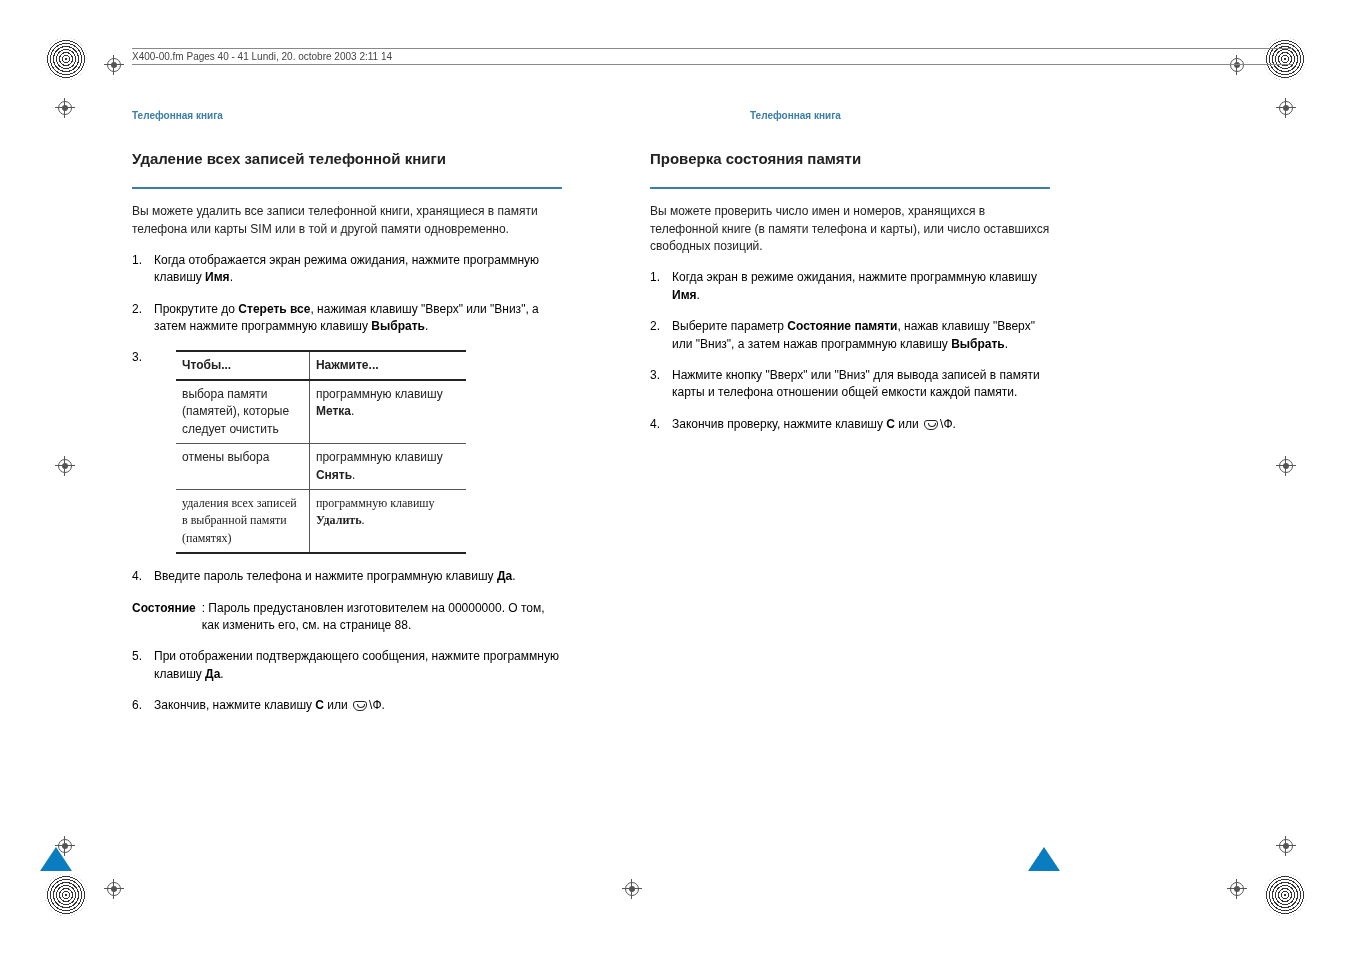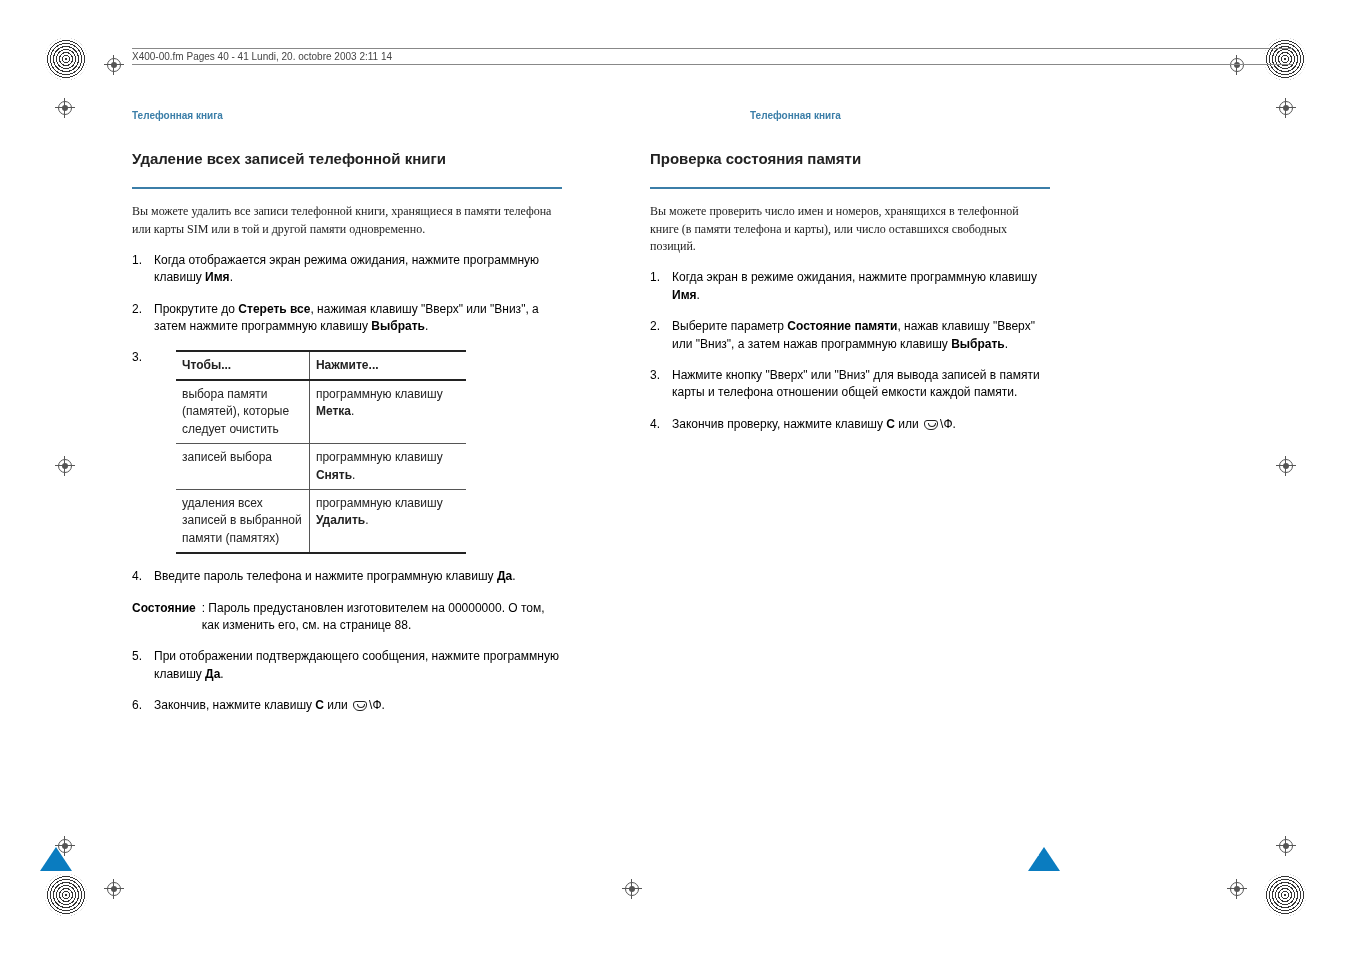--- a/index.html
+++ b/index.html
@@ -71,21 +71,21 @@
     border-bottom: 2px solid #3b7ea8;
     padding-bottom: 18px;
     margin-bottom: 14px;
     line-height: 1.35;
   }
   .body-text, .step-text, td, th {
     font-size: 12px;
     color: #222;
     line-height: 1.45;
   }
-  .body-text { margin-bottom: 14px; font-family: Liberation Serif, serif; }
+  .body-text { margin-bottom: 14px; }
   ol.steps { list-style: none; counter-reset: step; margin-bottom: 14px; }
   ol.steps > li {
     counter-increment: step;
     position: relative;
     padding-left: 22px;
     margin-bottom: 14px;
     font-size: 12px;
     line-height: 1.45;
   }
   ol.steps > li::before {
@@ -104,21 +104,21 @@
     font-weight: bold;
     border-top: 2px solid #222;
     border-bottom: 2px solid #222;
     padding: 5px 6px;
   }
   table.instr td {
     border-bottom: 1px solid #555;
     padding: 5px 6px;
     vertical-align: top;
   }
-  table.instr tr:last-child td { border-bottom: 2px solid #222; }
+  table.instr tr:last-child td { border-bottom: 2px solid #222; font-family: Liberation Serif, serif; }
   table.instr td:first-child, table.instr th:first-child { border-right: 1px solid #555; width: 46%; margin-left: 25px; }
   
   .note {
     font-size: 12px; line-height: 1.45;
     margin-bottom: 14px;
     display: flex; gap: 6px;
   }
   .note .note-label { font-weight: bold; white-space: nowrap; }
   .note .note-body { flex: 1; }
   
@@ -236,21 +236,21 @@
         <tbody>
             <tr>
           <th>Чтобы...</th>
           <th>Нажмите...</th>
         </tr>
         <tr>
           <td>выбора памяти (памятей), которые следует очистить</td>
           <td><span>программную клавишу </span><b>Метка</b><span>.</span></td>
         </tr>
         <tr>
-          <td>записей выбора</td>
+          <td>отмены выбора</td>
           <td><span>программную клавишу </span><b>Снять</b><span>.</span></td>
         </tr>
         <tr>
           <td>удаления всех записей в выбранной памяти (памятях)</td>
           <td><span>программную клавишу </span><b>Удалить</b><span>.</span></td>
         </tr>
       </tbody>
         </table>
     </div>
 

